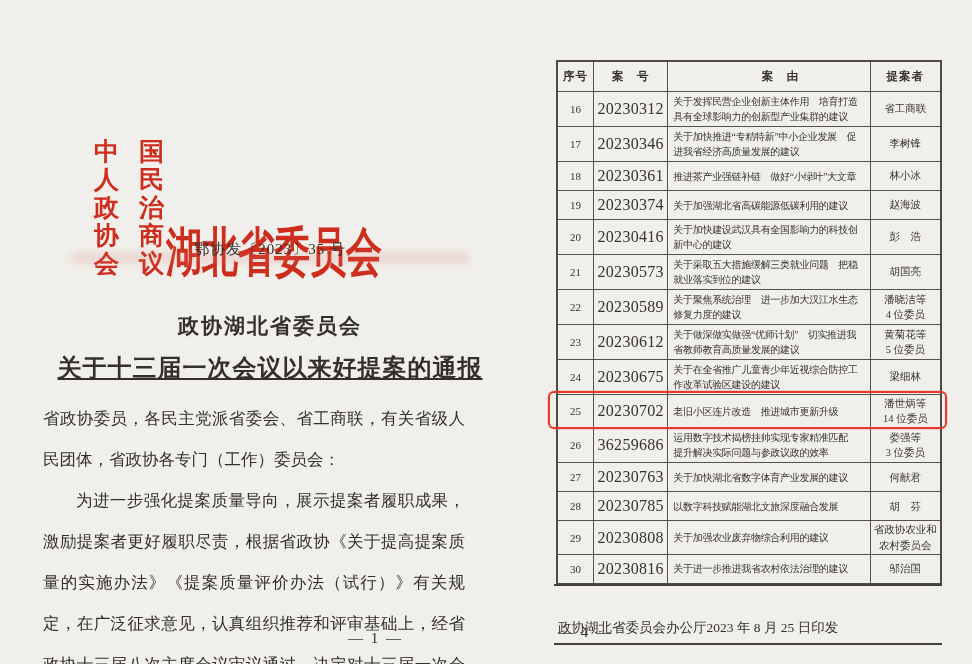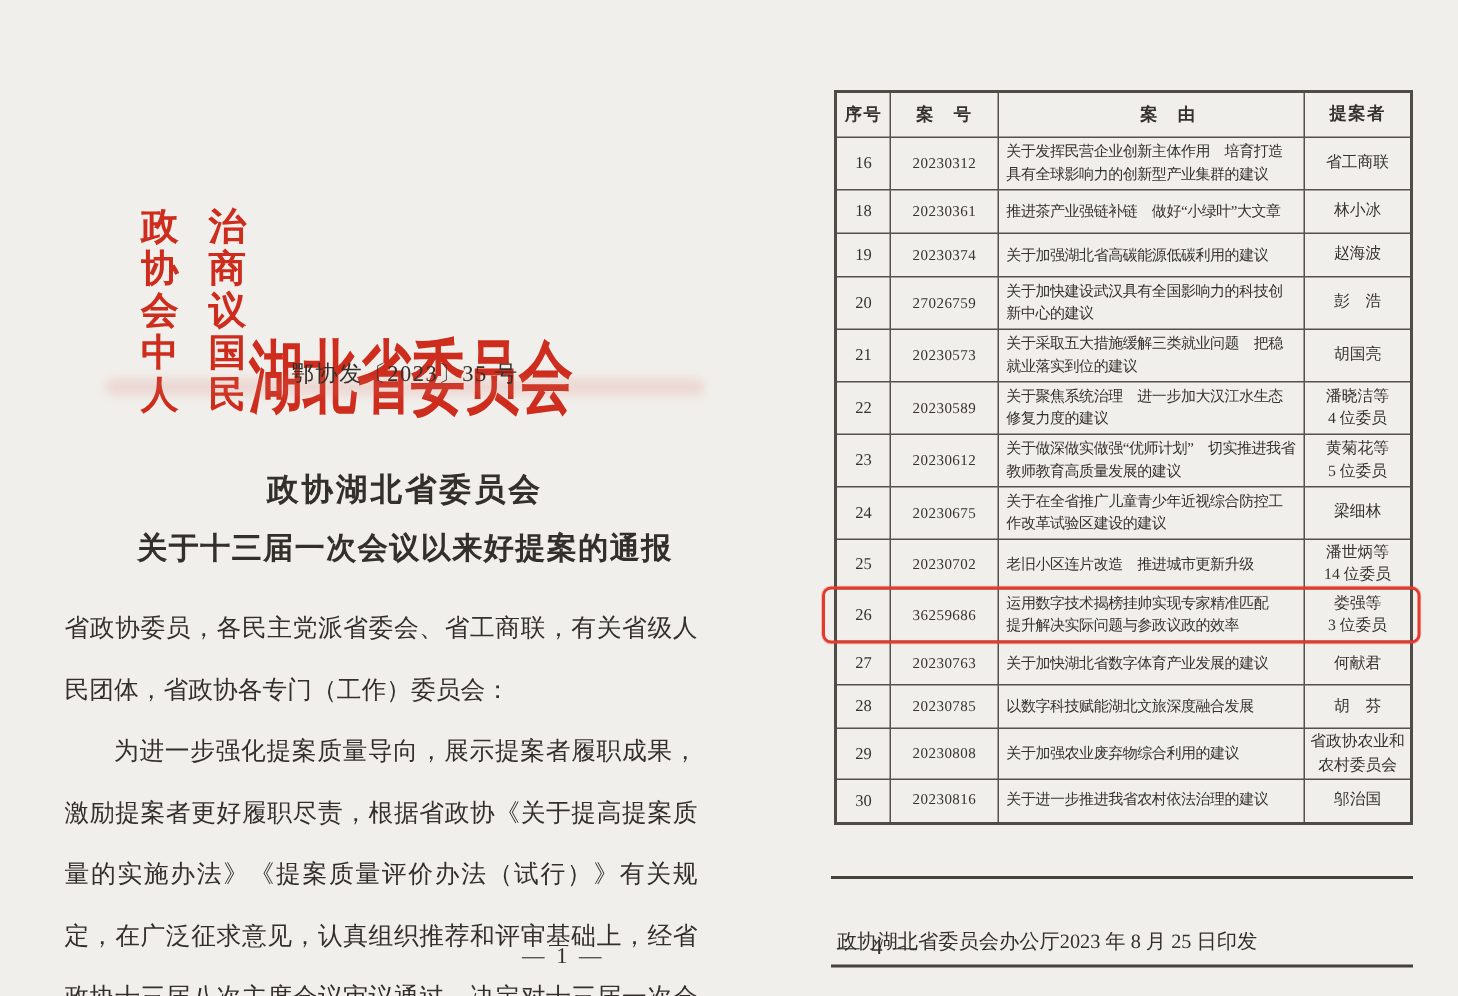--- a/index.html
+++ b/index.html
@@ -16,36 +16,36 @@
   .lh-small{width:152px;font-weight:bold;font-size:25px;line-height:1.12;
     text-align:justify;text-align-last:justify;letter-spacing:0;}
   .lh-big{font-size:50px;font-weight:bold;white-space:nowrap;line-height:1.0;
     transform:scale(0.72,1.05);transform-origin:left bottom;margin-left:2px;}
   .lh-smudge{position:absolute;left:40px;top:252px;width:400px;height:12px;
     background:rgba(215,120,110,0.18);filter:blur(3px);border-radius:6px;}
   .doc-number{position:absolute;left:0;top:240px;width:480px;text-align:center;
     font-size:15px;letter-spacing:1px;}
   .doc-title{position:absolute;left:0;top:312px;width:480px;text-align:center;font-weight:bold;}
   .doc-title .t1{font-size:21px;letter-spacing:2px;}
-  .doc-title .t2{font-size:20px;margin-top:12px;letter-spacing:1px;}
+  .doc-title .t2{font-size:24px;margin-top:12px;letter-spacing:1px;text-decoration:underline;}
   .doc-body{position:absolute;left:13px;top:398px;width:422px;
     font-size:16.5px;line-height:41px;text-align:justify;}
   .doc-body p{margin:0;}
   .doc-body p.indent{text-indent:2em;}
   .pageno-left{position:absolute;left:318px;top:630px;font-size:15px;letter-spacing:2px;}
   
   .page-right{position:absolute;left:530px;top:0;width:412px;height:664px;}
   .table-wrap{position:absolute;left:26px;top:60px;width:386px;border-radius:32px;}
   table.proposals{border-collapse:collapse;width:386px;border:2px solid #4f4b45;}
   table.proposals td,table.proposals th{
     border:1px solid #55514b;vertical-align:middle;
     font-weight:normal;color:#36332e;
   }
   th.c-no,td.c-no{width:36px;text-align:center;font-size:11px;}
-  th.c-case,td.c-case{width:72px;text-align:center;font-size:10px;letter-spacing:0.3px;}
+  th.c-case,td.c-case{width:72px;text-align:center;font-size:16px;letter-spacing:0.3px;}
   th.c-subj{width:198px;text-align:center;padding-left:24px;}
   td.c-subj{width:198px;text-align:left;padding:2px 5px;font-size:10px;line-height:1.5;letter-spacing:-0.3px;margin-top:36px;}
   th.c-prop,td.c-prop{width:74px;text-align:center;font-size:10.5px;line-height:1.45;white-space:pre-line;}
   table.proposals th{font-size:11.5px;font-weight:bold;height:27px;letter-spacing:1px;}
   table.proposals td{height:24px;}
   .hl-row td{color:#3a362f;}
   .highlight-box{position:absolute;border:2.5px solid #e4392c;border-radius:6px;
     pointer-events:none;box-shadow:0 0 0 0.5px rgba(228,57,44,0.35);}
   .page-footer{position:absolute;left:24px;top:584px;width:388px;
     border-top:2px solid #45413b;border-bottom:2px solid #45413b;}
@@ -53,22 +53,22 @@
     padding:5px 4px 6px 4px;font-size:13.5px;margin-top:28px;}
   .pageno-right{position:absolute;left:28px;top:624px;font-size:15px;letter-spacing:2px;}
 </style>
 </head>
 <body>
 
 <div class="page-left">
 
   <div class="letterhead" style="color: rgb(206, 44, 28);">
     <div class="lh-small">
+      <div>中国人民</div>
       <div>政治协商会议</div>
-      <div>中国人民</div>
     </div>
     <div class="lh-big">湖北省委员会</div>
   </div>
 
   <div class="lh-smudge"></div>
 
   <div class="doc-number">鄂协发〔2023〕35 号</div>
 
   <div class="doc-title">
     <div class="t1">政协湖北省委员会</div>
@@ -96,34 +96,40 @@
         </tr>
       </thead>
       <tbody>
           <tr>
     <td class="c-no">16</td>
     <td class="c-case">20230312</td>
     <td class="c-subj">关于发挥民营企业创新主体作用　培育打造具有全球影响力的创新型产业集群的建议</td>
     <td class="c-prop">省工商联</td>
   </tr>
           <tr>
+    <td class="c-no">17</td>
+    <td class="c-case">20230346</td>
+    <td class="c-subj">关于加快推进“专精特新”中小企业发展　促进我省经济高质量发展的建议</td>
+    <td class="c-prop">李树锋</td>
+  </tr>
+          <tr>
     <td class="c-no">18</td>
     <td class="c-case">20230361</td>
     <td class="c-subj">推进茶产业强链补链　做好“小绿叶”大文章</td>
     <td class="c-prop">林小冰</td>
   </tr>
           <tr>
     <td class="c-no">19</td>
     <td class="c-case">20230374</td>
     <td class="c-subj">关于加强湖北省高碳能源低碳利用的建议</td>
     <td class="c-prop">赵海波</td>
   </tr>
           <tr>
     <td class="c-no">20</td>
-    <td class="c-case">27026759</td>
+    <td class="c-case">20230416</td>
     <td class="c-subj">关于加快建设武汉具有全国影响力的科技创新中心的建议</td>
     <td class="c-prop">彭　浩</td>
   </tr>
           <tr>
     <td class="c-no">21</td>
     <td class="c-case">20230573</td>
     <td class="c-subj">关于采取五大措施缓解三类就业问题　把稳就业落实到位的建议</td>
     <td class="c-prop">胡国亮</td>
   </tr>
           <tr>

